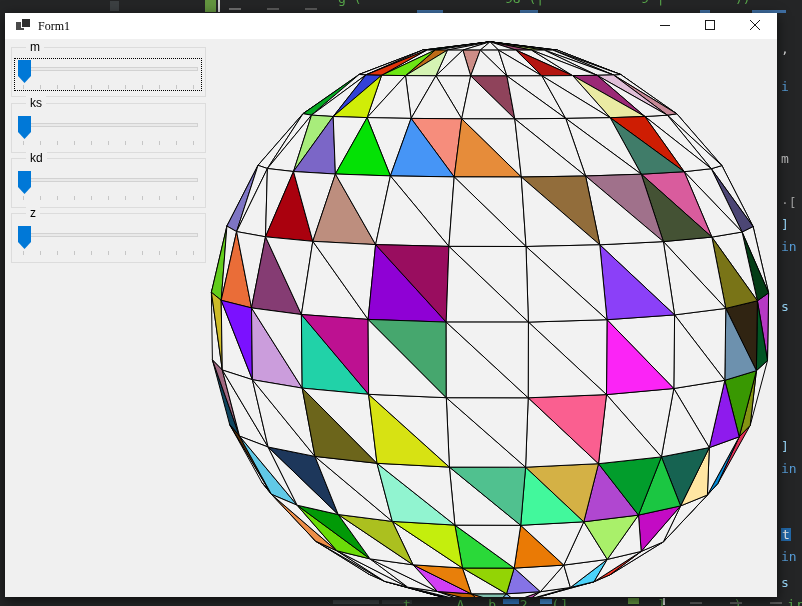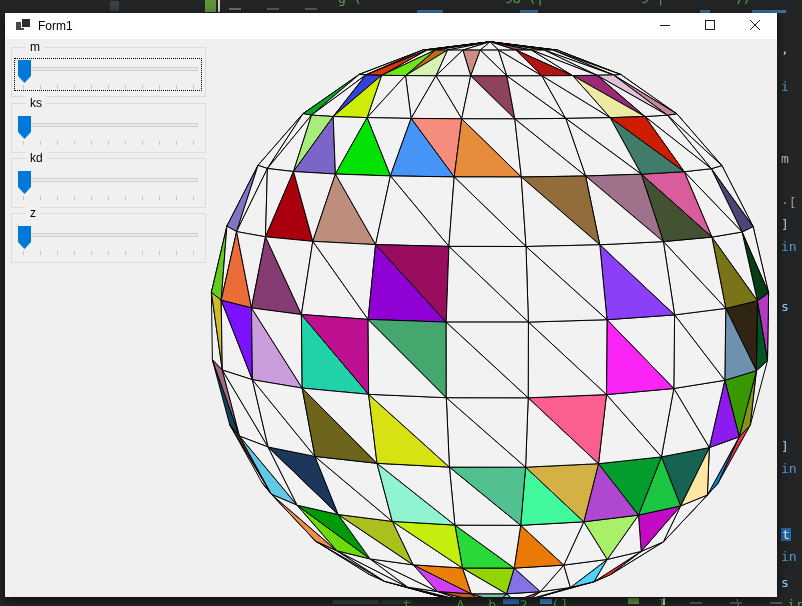--- a/index.html
+++ b/index.html
@@ -15,21 +15,21 @@
   .frag-text{position:absolute;font-family:"DejaVu Sans Mono",monospace;font-size:13px;line-height:13px;white-space:pre;}
 
   
   .window{position:absolute;left:5px;top:13px;width:772px;height:584px;background:#f0f0f0;
           box-shadow:0 3px 12px rgba(0,0,0,0.65);}
   .titlebar{position:relative;height:26px;background:#ffffff;display:flex;align-items:center;}
   .app-icon{position:relative;width:14px;height:14px;margin-left:11px;}
   .app-icon .sq1{position:absolute;left:0;top:3px;width:8px;height:8px;background:#4a4a4a;}
   .app-icon .sq2{position:absolute;left:5px;top:0;width:8px;height:8px;background:#2e2e2e;
                  border-left:1px solid #fff;border-bottom:1px solid #fff;}
-  .title{font-size:12px;color:#000;margin-left:8px;flex:1;}
+  .title{font-size:12px;color:#000;margin-left:8px;flex:1;font-family:Liberation Serif, serif;}
   .winbtns{display:flex;height:26px;}
   .winbtn{width:45px;height:26px;display:flex;align-items:center;justify-content:center;
           background:transparent;border:none;padding:0;cursor:default;}
 
   .client{position:absolute;left:0;top:26px;width:772px;height:558px;background:#f0f0f0;overflow:hidden;}
 
   
   .groupbox{position:absolute;left:6px;width:193px;height:48px;border:1px solid #dcdcdc;}
   .gb-label{position:absolute;top:-8px;left:14px;background:#f0f0f0;padding:0 4px;
             font-size:12px;line-height:14px;color:#000;}

